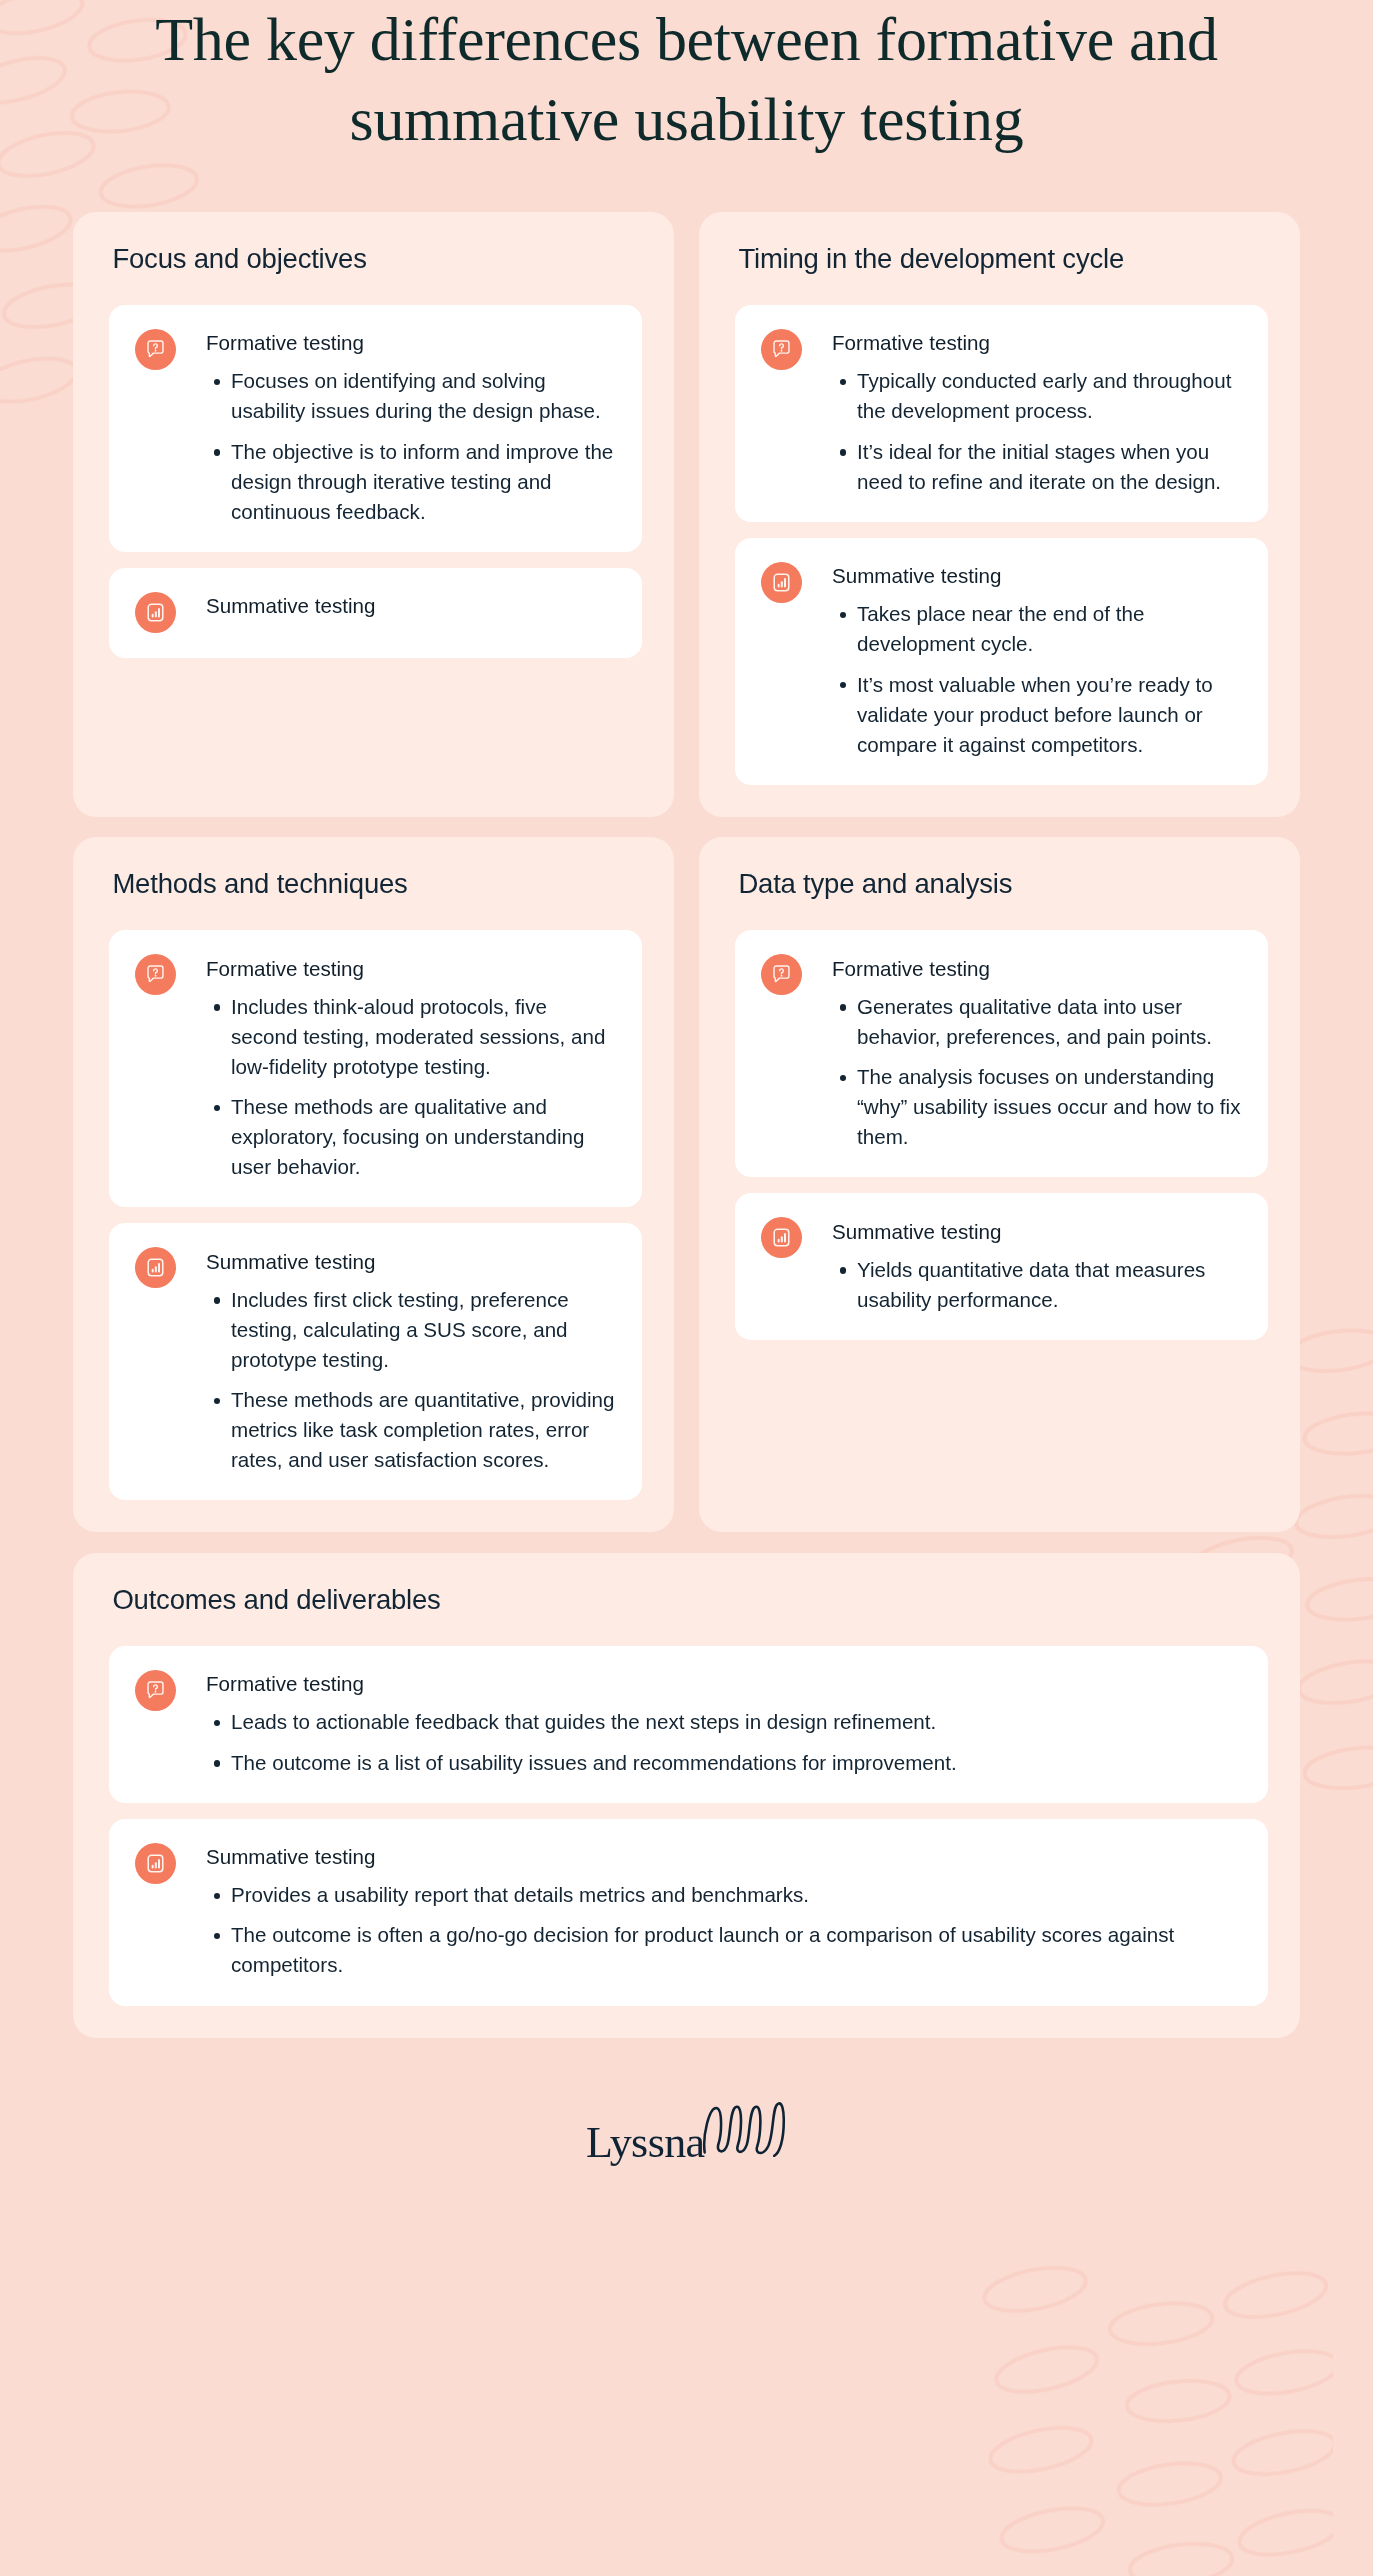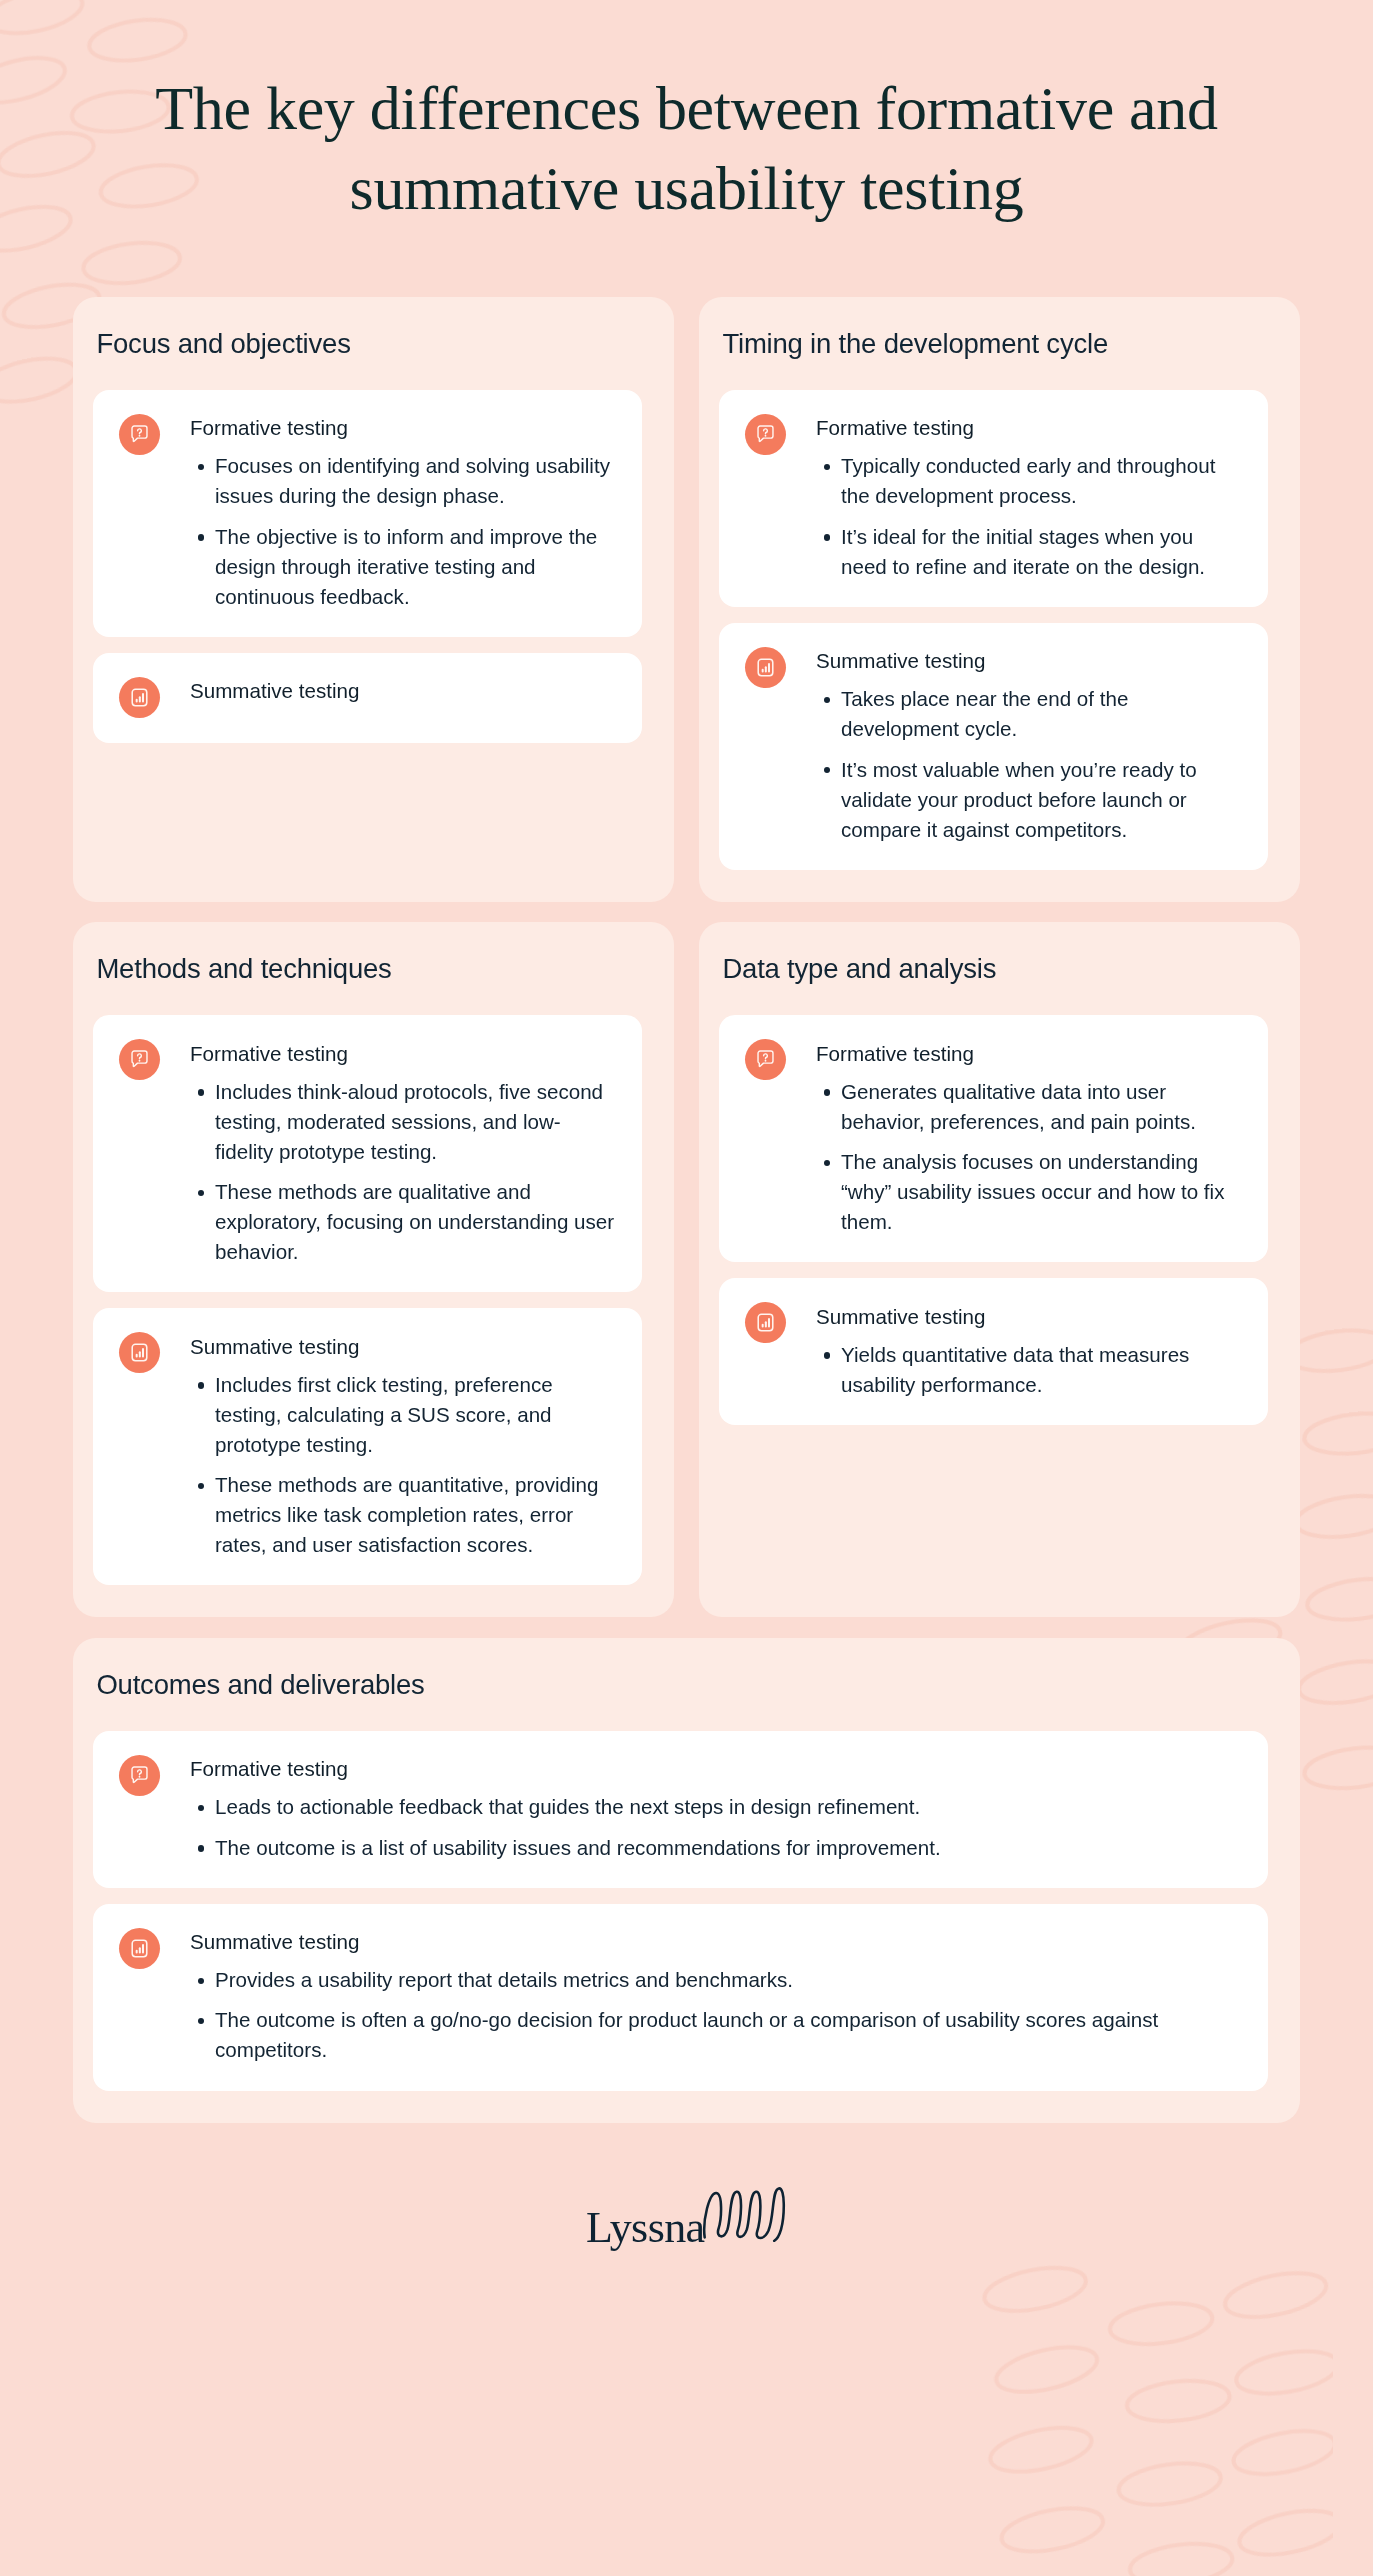--- a/index.html
+++ b/index.html
@@ -37,36 +37,35 @@
   }
 
   .title {
     font-family: "Liberation Serif", serif;
     color: #0E2A2B;
     font-size: 62px;
     line-height: 1.29;
     font-weight: 400;
     text-align: center;
     letter-spacing: -0.3px;
-    padding-top: 69px;
     max-width: 1247px;
-    margin: 0 auto 68px auto;
+    margin: 0 auto 52px auto;
   }
 
   
   .grid {
     display: flex;
     flex-wrap: wrap;
     gap: 20.6px 25px;
   }
 
   .section {
     background: #FDEBE4;
     border-radius: 23px;
-    padding: 30px 32px 32px 20px;
+    padding: 30px 32px 32px 36px;
     flex: 1 1 calc(50% - 12.6px);
     min-width: 0;
     display: flex;
     flex-direction: column;
   }
   .section.wide { flex: 1 1 100%; }
 
   .section-title {
     color: #122534;
     font-size: 27.5px;

